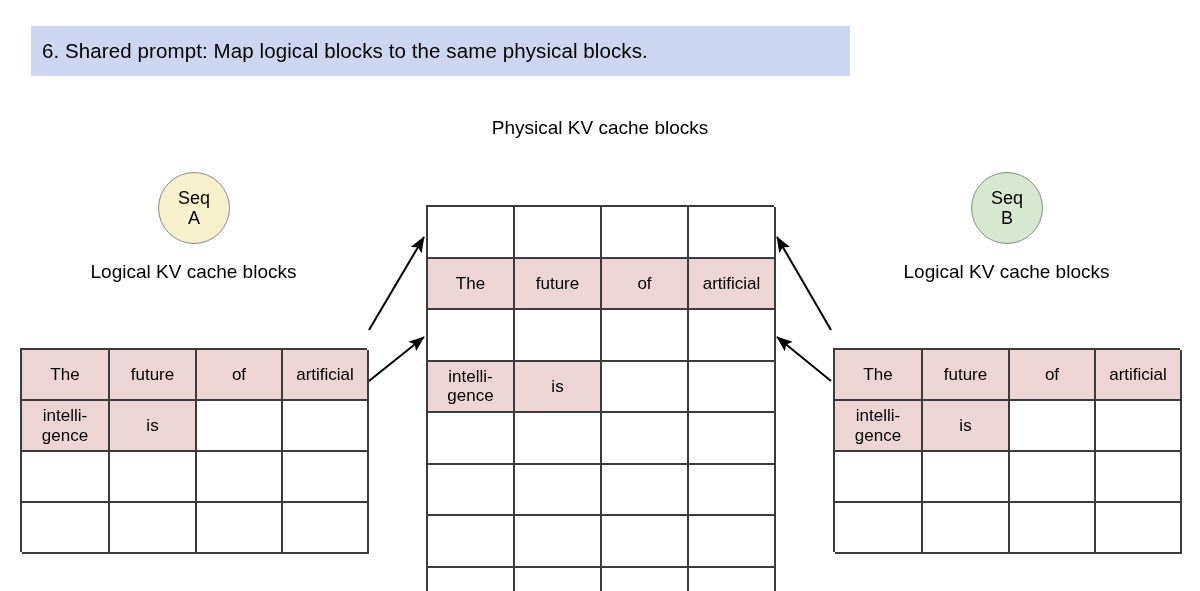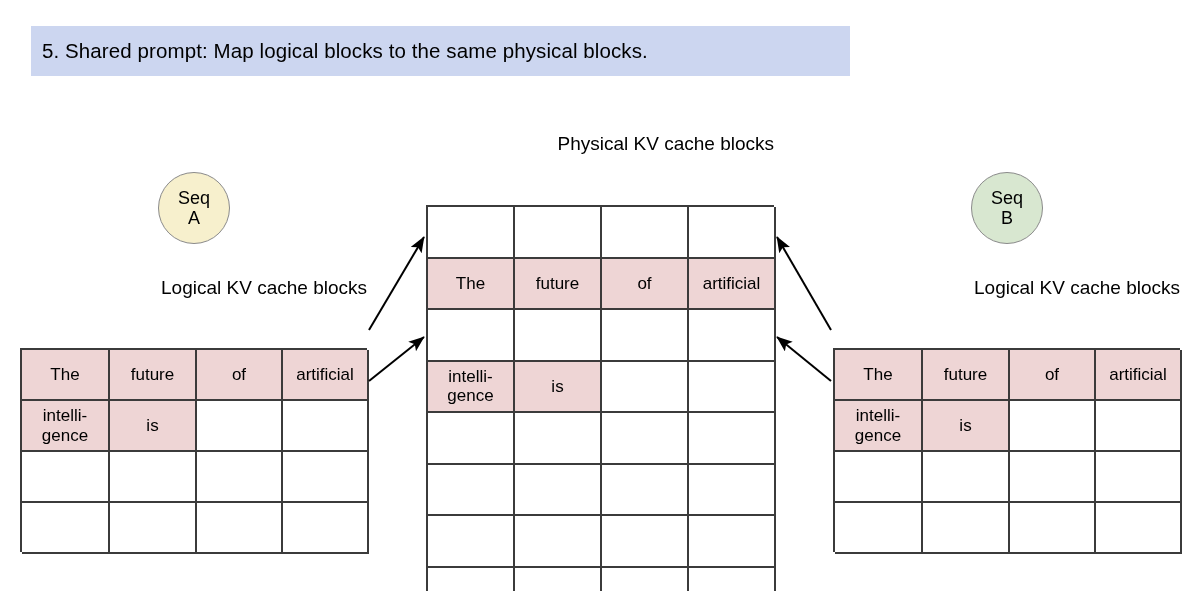--- a/index.html
+++ b/index.html
@@ -33,23 +33,22 @@
     font-size: 20.5px;
     line-height: 1.1;
     letter-spacing: 0.1px;
     white-space: nowrap;
   }
 
   
   .caption {
     position: absolute;
     font-size: 19px;
-    text-align: right;
+    text-align: center;
     white-space: nowrap;
-    margin-top: 16px;
   }
   #physical-caption { left: 426px; top: 117px; width: 348px; }
   #left-caption     { left:  20px; top: 261px; width: 347px; }
   #right-caption    { left: 833px; top: 261px; width: 347px; }
 
   
   .seq-badge {
     position: absolute;
     width: 72px;
     height: 72px;
@@ -117,21 +116,21 @@
     position: absolute;
     left: 0; top: 0;
     width: 1200px; height: 591px;
     pointer-events: none;
   }
 </style>
 </head>
 <body>
 
 <div id="banner">
-  <span id="banner-text">5. Shared prompt: Map logical blocks to the same physical blocks.</span>
+  <span id="banner-text">6. Shared prompt: Map logical blocks to the same physical blocks.</span>
 </div>
 
 <div class="caption" id="physical-caption">Physical KV cache blocks</div>
 <div class="caption" id="left-caption">Logical KV cache blocks</div>
 <div class="caption" id="right-caption">Logical KV cache blocks</div>
 
 <div class="seq-badge" id="seq-a">
   <span class="seq-line">Seq</span>
   <span class="seq-line">A</span>
 </div>

